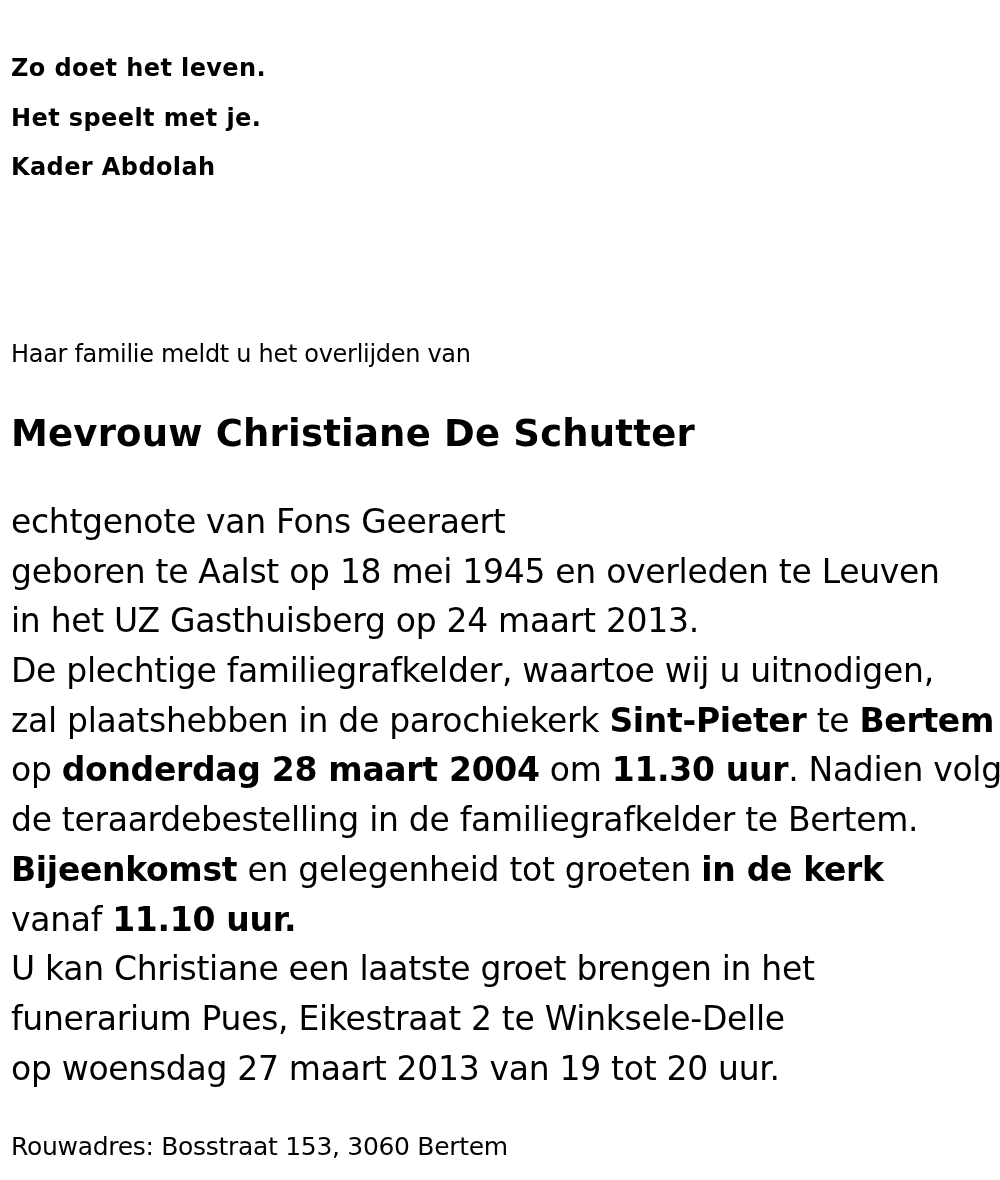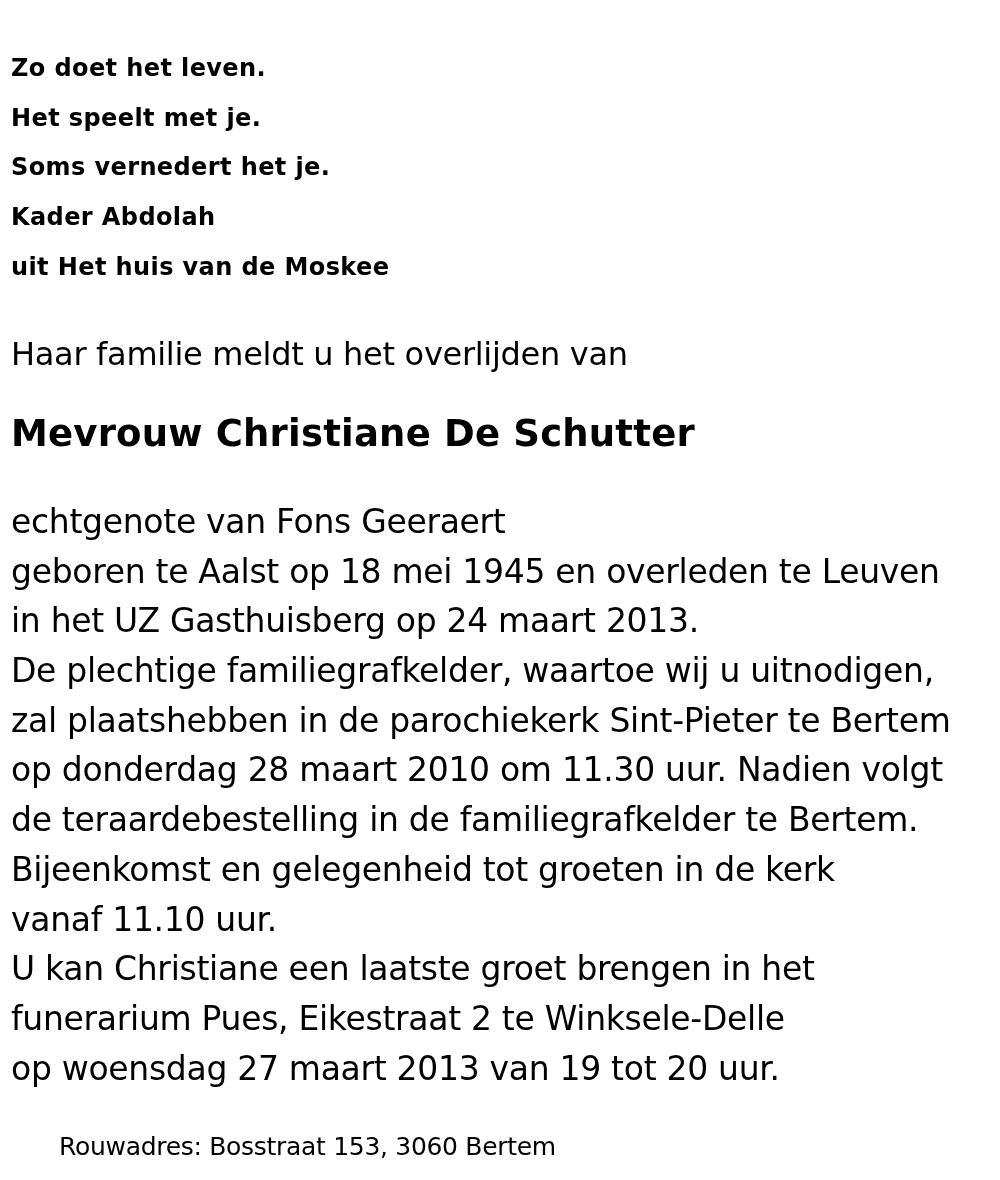--- a/index.html
+++ b/index.html
@@ -34,21 +34,21 @@
       letter-spacing: 0.4px;
     }
     .poem {
       position: absolute;
       top: 8px;
       margin-top: 36px;
     }
     .intro {
       position: absolute;
       top: 330px;
-      font-size: 32px;
+      font-size: 24px;
       line-height: 49px;
       white-space: nowrap;
       letter-spacing: -0.3px;
     }
     .name {
       position: absolute;
       top: 406px;
       font-size: 37px;
       font-weight: bold;
       line-height: 56px;
@@ -60,51 +60,48 @@
       position: absolute;
       top: 497px;
     }
     .address {
       position: absolute;
       top: 1122px;
       font-size: 25px;
       line-height: 49px;
       white-space: nowrap;
       letter-spacing: -0.3px;
-      margin-left: 48px;
     }
-    b { font-weight: normal; }
+    b { font-weight: bold; }
   </style>
 </head>
 <body>
 
 <div class="doc">
 
   <div class="poem">
     <div class="line">Zo doet het leven.</div>
     <div class="line">Het speelt met je.</div>
-    <div class="line">Soms vernedert het je.</div>
     <div class="line">Kader Abdolah</div>
-    <div class="line">uit Het huis van de Moskee</div>
   </div>
 
   <div class="intro">Haar familie meldt u het overlijden van</div>
 
   <div class="name">Mevrouw Christiane De Schutter</div>
 
   <div class="body-text">
     <div class="line">echtgenote van Fons Geeraert</div>
     <div class="line">geboren te Aalst op 18 mei 1945 en overleden te Leuven</div>
     <div class="line">in het UZ Gasthuisberg op 24 maart 2013.</div>
     <div class="line">De plechtige familiegrafkelder, waartoe wij u uitnodigen,</div>
     <div class="line">
       <span>zal plaatshebben in de parochiekerk </span><b>Sint-Pieter</b><span> te </span><b>Bertem</b>
     </div>
     <div class="line">
-      <span>op </span><b>donderdag 28 maart 2010</b><span> om </span><b>11.30 uur</b><span>. Nadien volgt</span>
+      <span>op </span><b>donderdag 28 maart 2004</b><span> om </span><b>11.30 uur</b><span>. Nadien volgt</span>
     </div>
     <div class="line">de teraardebestelling in de familiegrafkelder te Bertem.</div>
     <div class="line">
       <b>Bijeenkomst</b><span> en gelegenheid tot groeten </span><b>in de kerk</b>
     </div>
     <div class="line">
       <span>vanaf </span><b>11.10 uur.</b>
     </div>
     <div class="line">U kan Christiane een laatste groet brengen in het</div>
     <div class="line">funerarium Pues, Eikestraat 2 te Winksele-Delle</div>

